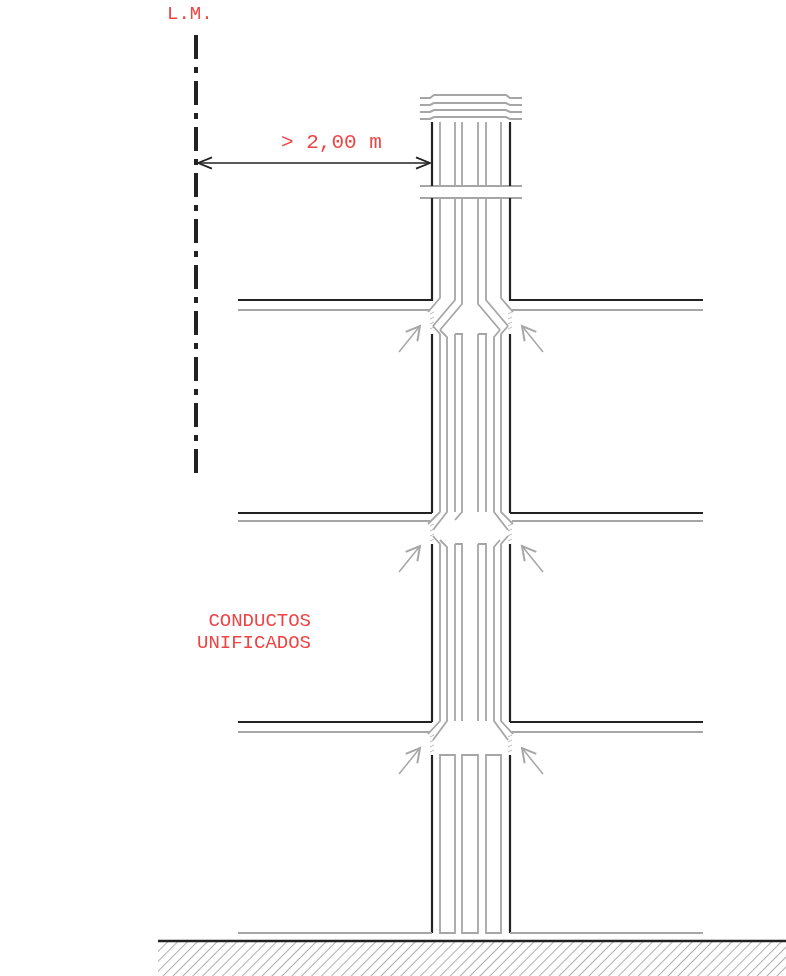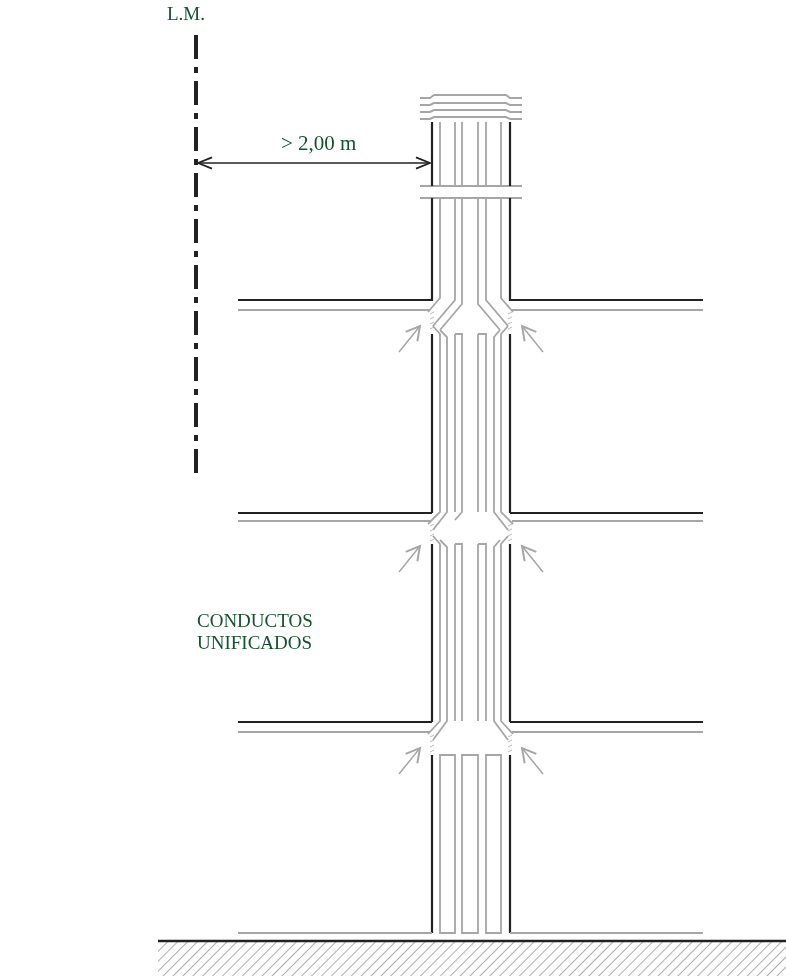--- a/index.html
+++ b/index.html
@@ -1,21 +1,21 @@
 <!DOCTYPE html>
 <html><head>
   <meta charset="utf-8">
   <style>
     html, body { margin: 0; padding: 0; background: #ffffff; }
     body { width: 786px; height: 976px; overflow: hidden; position: relative; font-family: "Liberation Sans", sans-serif; }
     #canvas { position: absolute; left: 0; top: 0; width: 786px; height: 976px; }
-    .lbl { position: absolute; color: #14532d; font-family: Liberation Serif, serif; white-space: nowrap; }
+    .lbl { position: absolute; color: #ef4444; font-family: Liberation Mono, monospace; white-space: nowrap; }
     .lbl-lm { left: 167px; top: 3px; font-size: 19px; }
     .lbl-dim { left: 281px; top: 131px; font-size: 21px; }
-    .lbl-conductos { left: 197px; top: 610px; font-size: 19px; line-height: 22px; text-align: left; }
+    .lbl-conductos { left: 197px; top: 610px; font-size: 19px; line-height: 22px; text-align: right; }
   </style>
 </head>
 <body>
 
 <svg id="canvas" viewBox="0 0 786 976" xmlns="http://www.w3.org/2000/svg">
   <defs>
     <pattern id="hatch" patternUnits="userSpaceOnUse" width="7" height="7" patternTransform="rotate(45)">
       <line x1="0" y1="0" x2="0" y2="7" stroke="#9a9a9a" stroke-width="1.6"></line>
     </pattern>
     <marker id="arrowL" markerWidth="12" markerHeight="10" refX="1" refY="5" orient="auto">

